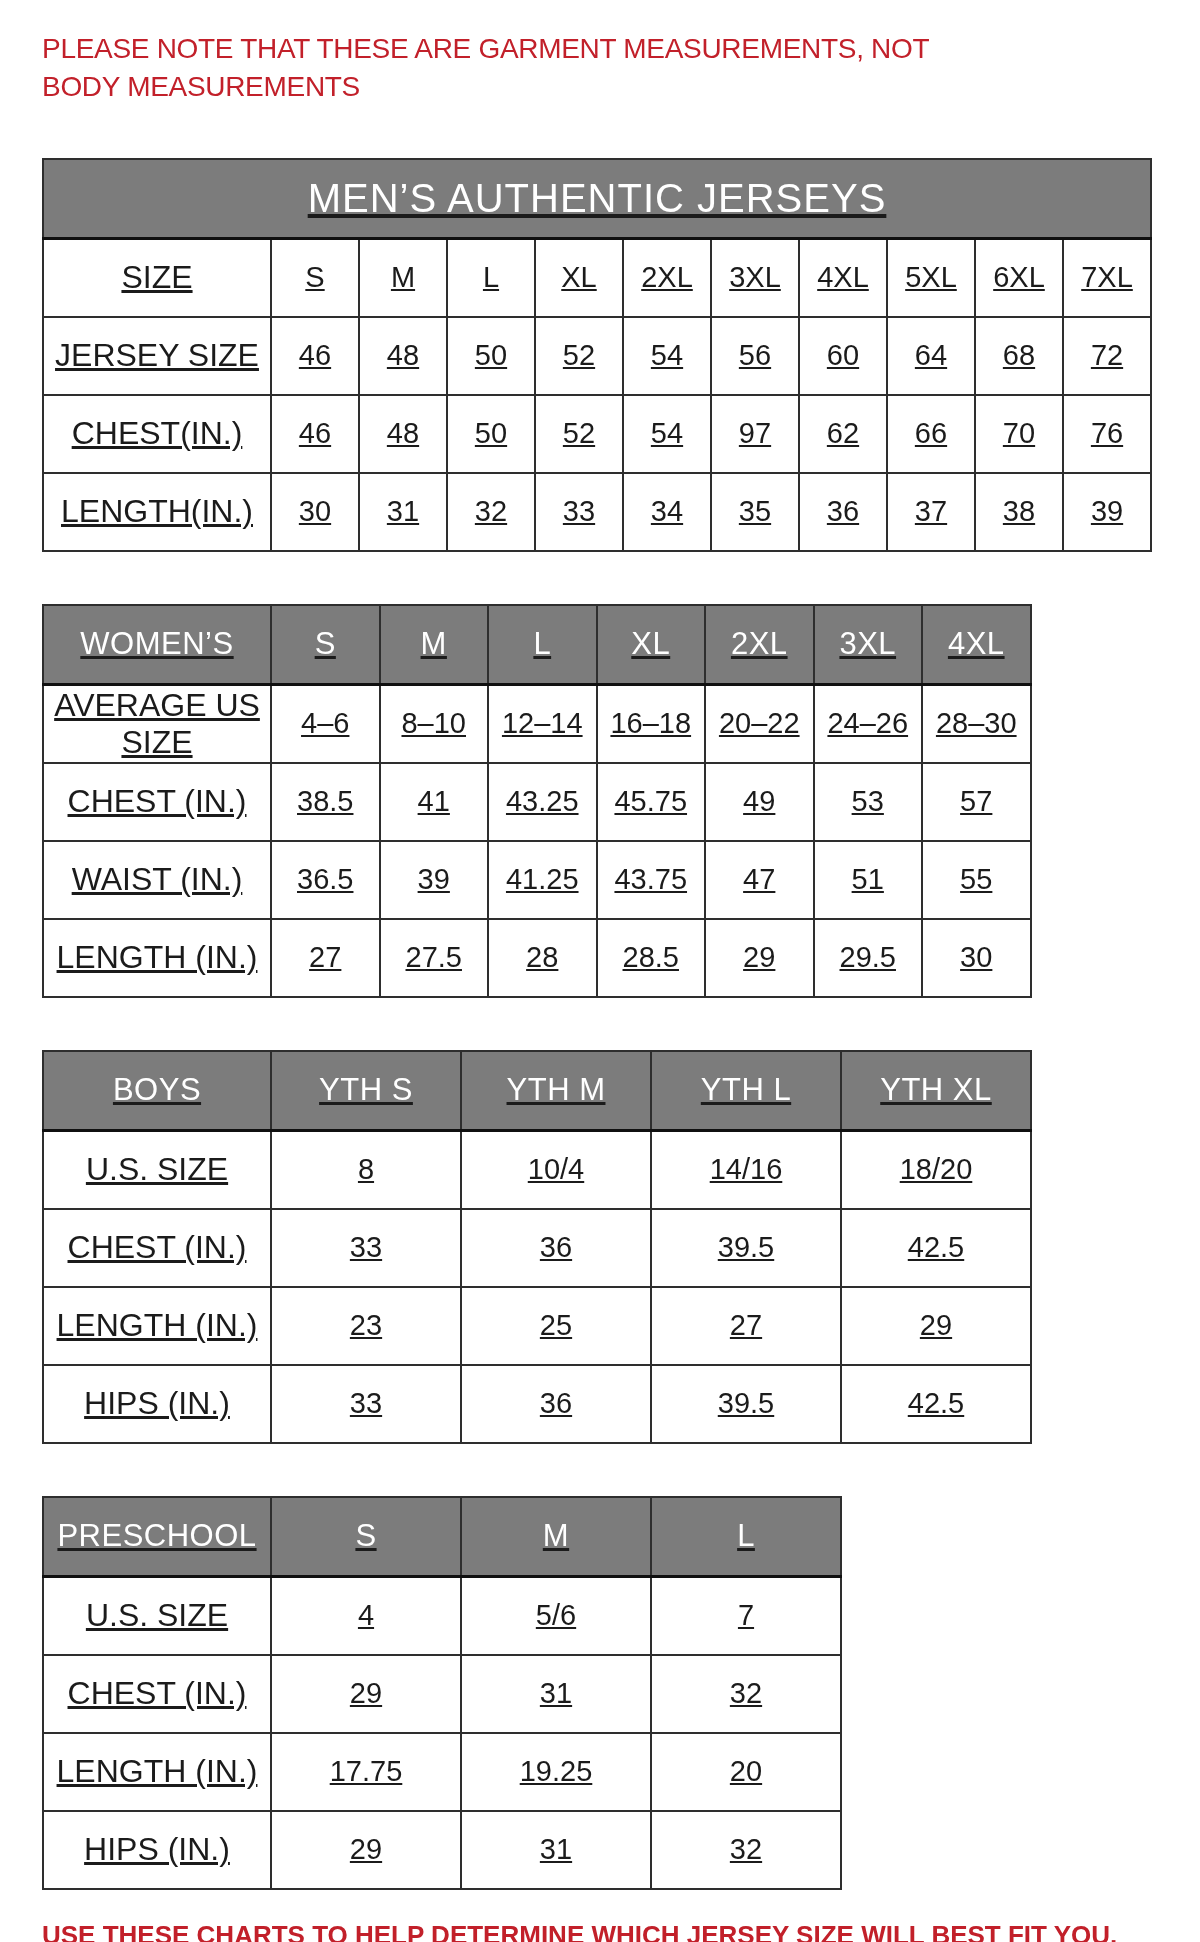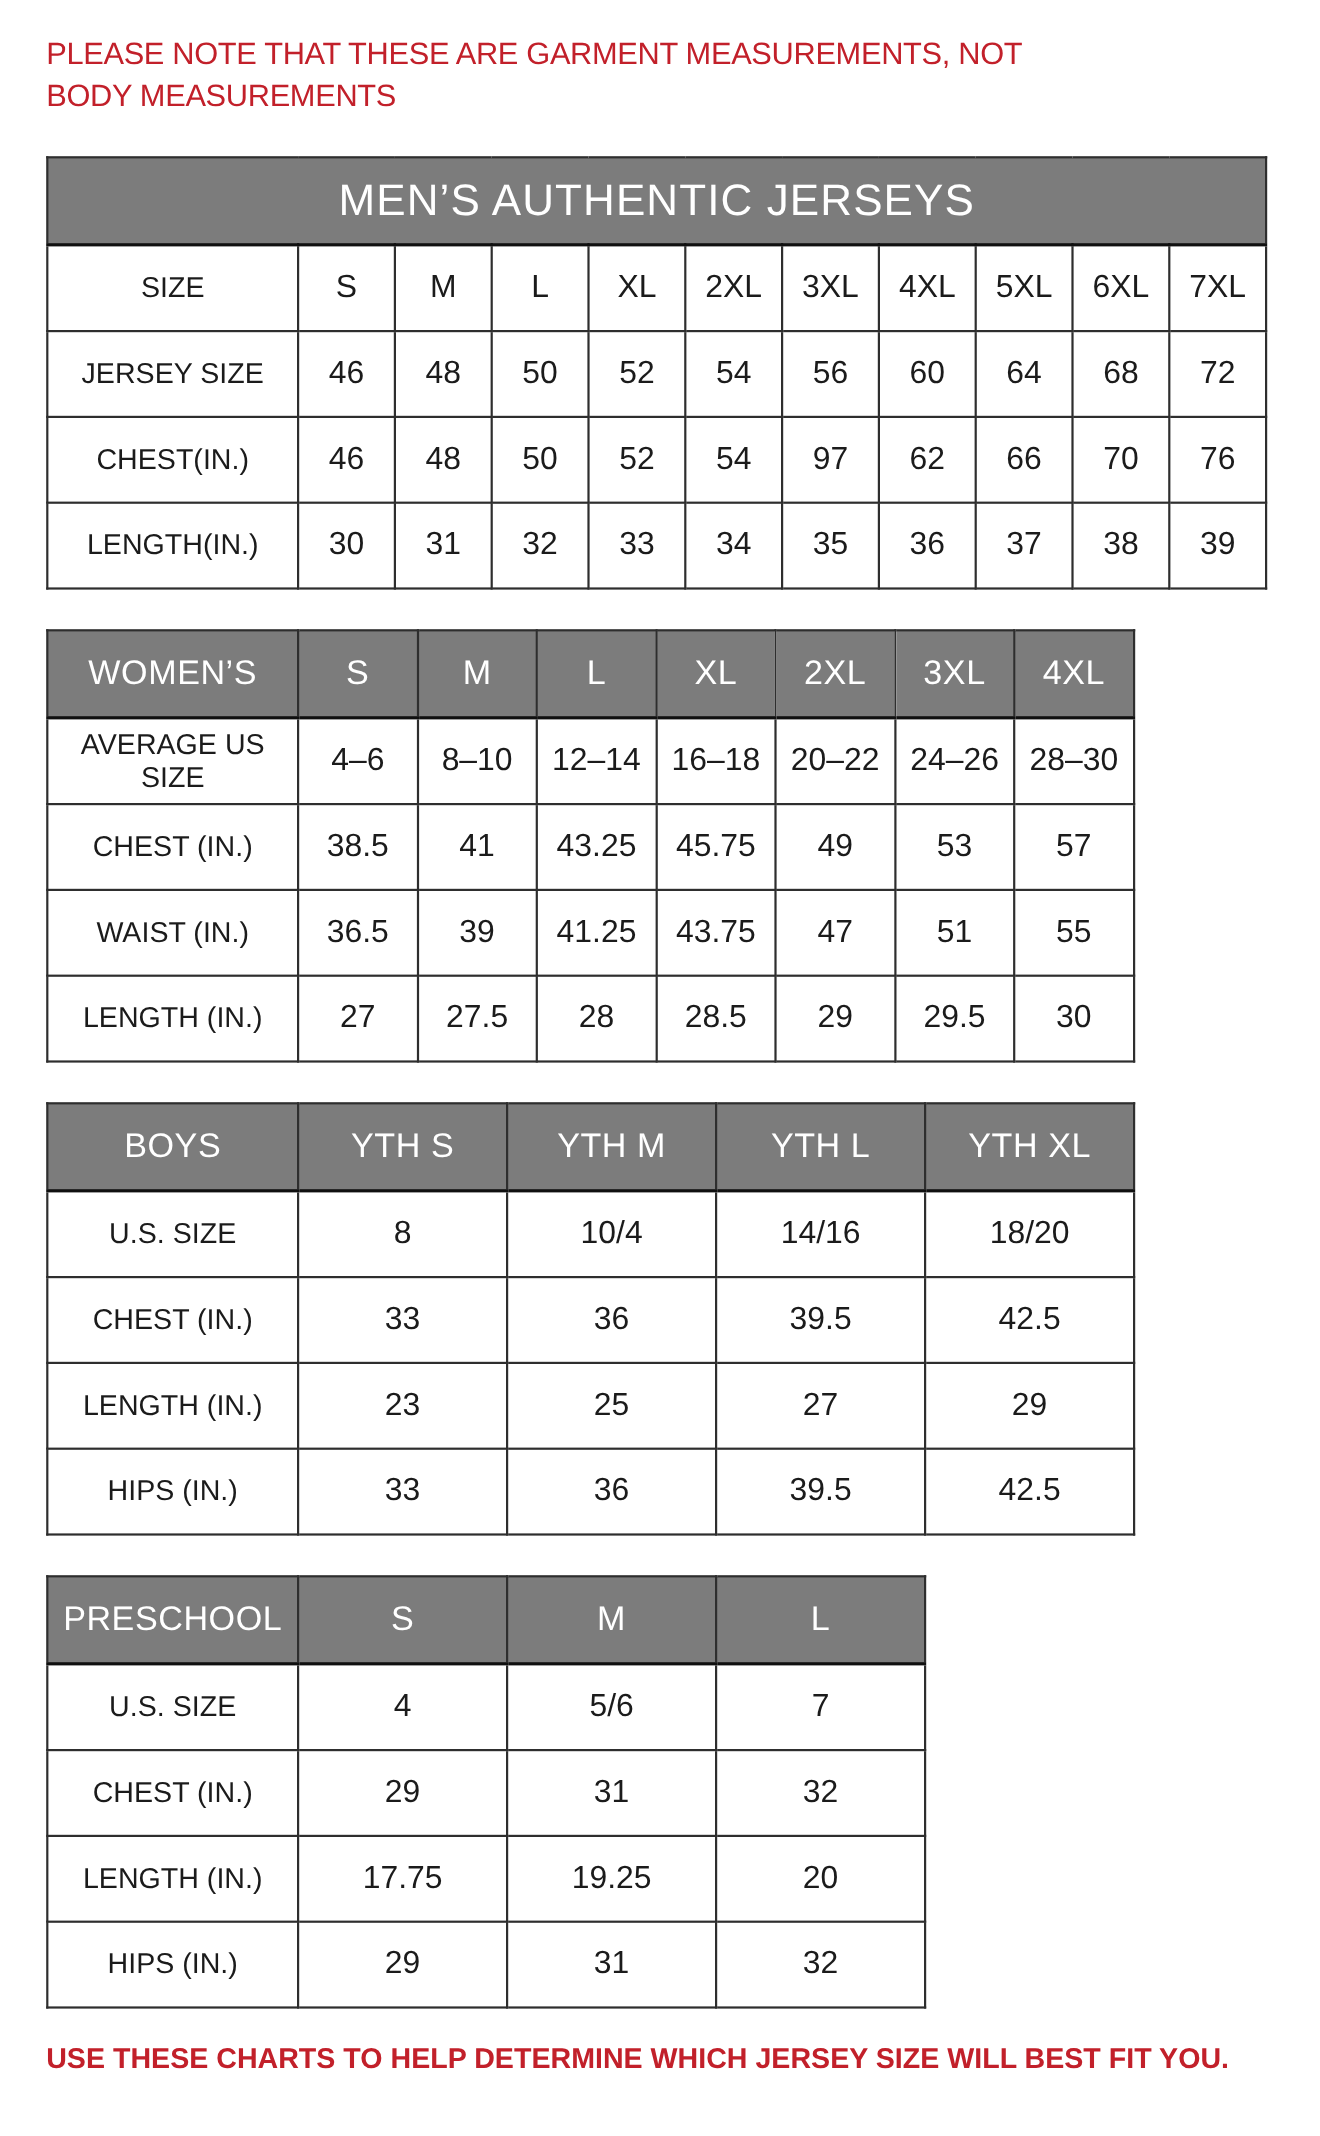--- a/index.html
+++ b/index.html
@@ -39,21 +39,22 @@
     font-weight:normal;
     letter-spacing:-0.3px;
     line-height:1.35;
   }
 
   
   table.sizes{
     border-collapse:collapse;
     table-layout:fixed;
     border:2px solid var(--border-outer);
-    margin-top:36px;
+    margin-top:52px;
+    text-decoration:underline;
   }
   table.sizes th, table.sizes td{
     border:2px solid var(--border-inner);
     text-align:center;
     vertical-align:middle;
     padding:0 6px;
     font-weight:normal;
     color:var(--text);
     overflow:hidden;
   }
@@ -64,21 +65,21 @@
     background:var(--gray);
     color:#ffffff;
     border-bottom:3px solid #101010;
     font-size:31px;
     letter-spacing:0.5px;
   }
   table.sizes thead th.merged-title{
     font-size:40px;
     letter-spacing:1px;
   }
-  table.sizes tbody th.row-label{font-size:26px;line-height:1.15;}
+  table.sizes tbody th.row-label{font-size:32px;line-height:1.15;}
   table.sizes tbody td.val{font-size:29px;}
 
   [data-table-id="mens"]{width:1108px;margin-top:46px;}
   [data-table-id="womens"]{width:988px;}
   [data-table-id="boys"]{width:988px;}
   [data-table-id="preschool"]{width:798px;}
   col.lab{width:228px;}
   [data-table-id="mens"] col.dat{width:88px;}
   [data-table-id="womens"] col.dat{width:108.5px;}
   [data-table-id="boys"] col.dat{width:190px;}

